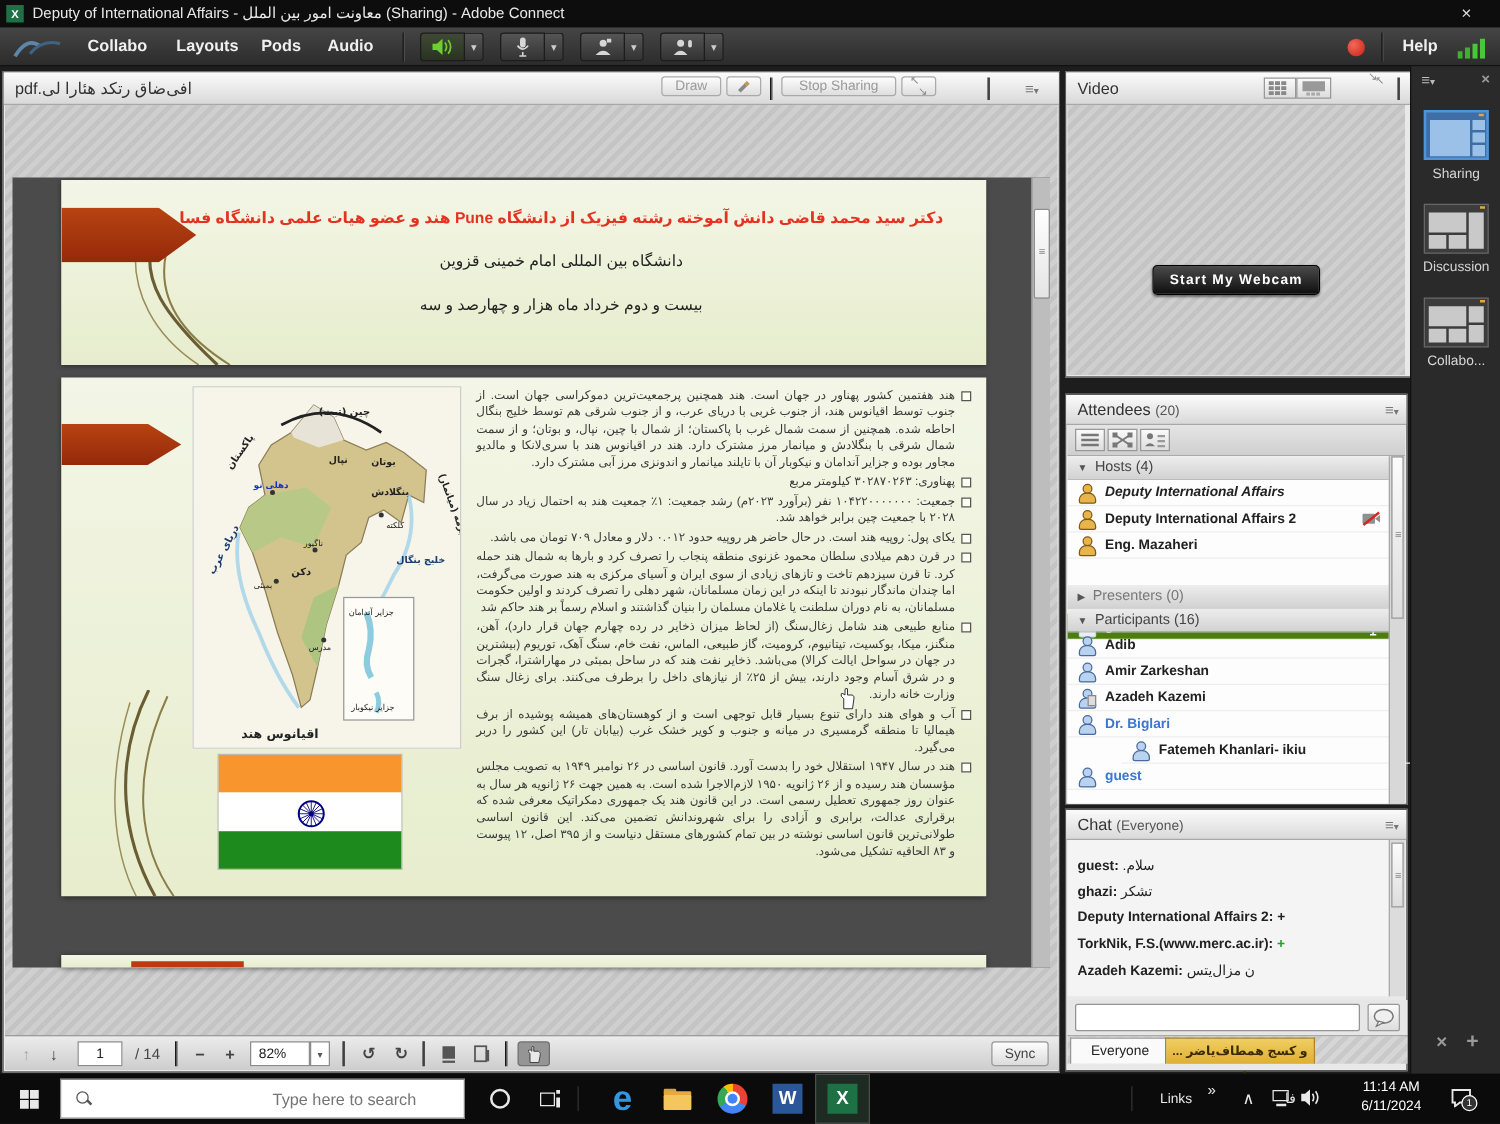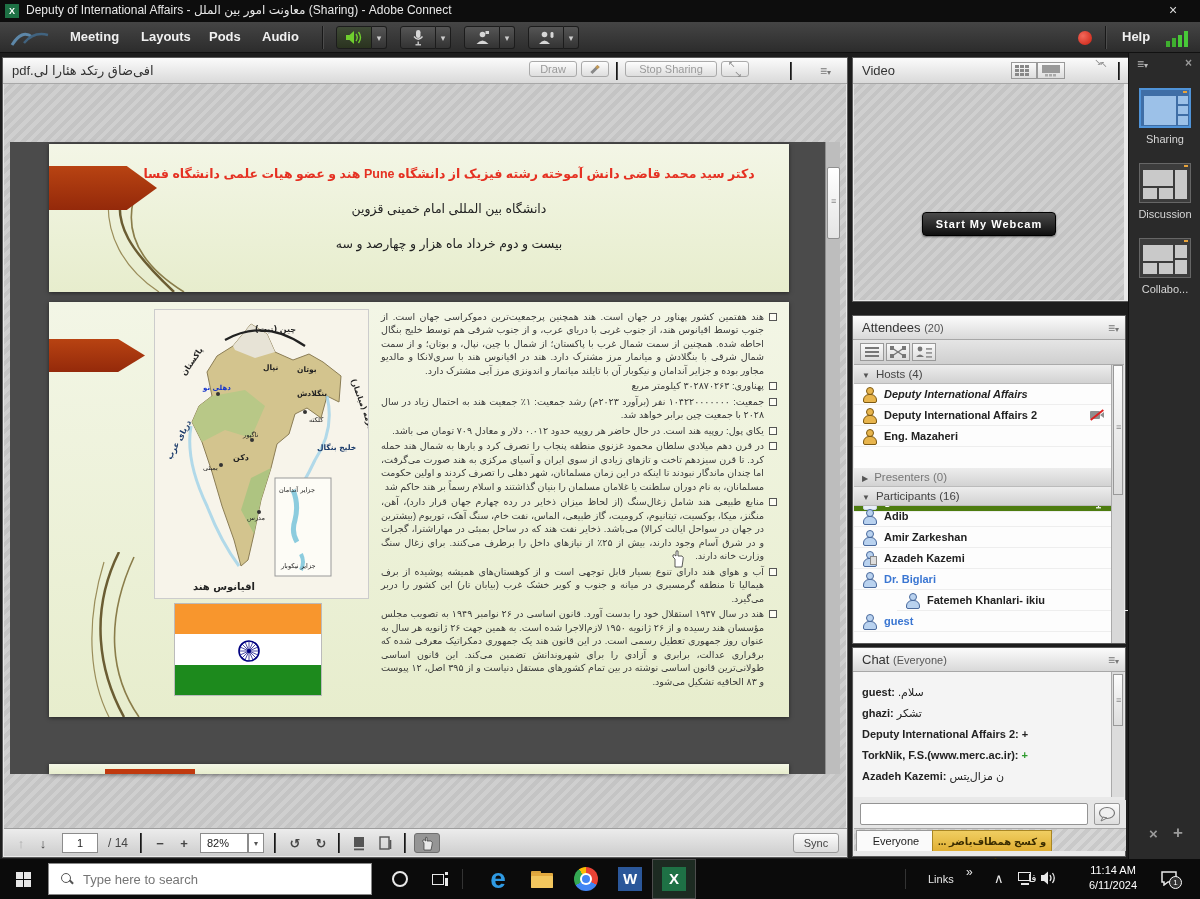--- a/index.html
+++ b/index.html
@@ -110,21 +110,21 @@
 
   
   #taskbar { left:0; top:859px; width:1200px; height:40px; background:#0b0b0b; }
   #start-btn { left:0; top:0; width:48px; height:40px; }
   .winlogo { position:absolute; left:16px; top:13px; width:15px; height:15px; }
   .winlogo i { position:absolute; width:7px; height:7px; background:#e8e8e8; }
   #search-box { left:48px; top:4px; width:324px; height:32px; background:#fff; border:1px solid #888; display:flex; align-items:center; }
   #search-box .mag { position:relative; width:12px; height:12px; margin:0 10px 0 12px; }
   #search-box .mag:before { content:""; position:absolute; left:0; top:0; width:8px; height:8px; border:1.6px solid #555; border-radius:50%; }
   #search-box .mag:after { content:""; position:absolute; left:8px; top:8px; width:5px; height:1.6px; background:#555; transform:rotate(45deg); }
-  #search-input { border:none; outline:none; font-size:13px; color:#a21caf; width:250px; font-family:"Liberation Sans",sans-serif; background:transparent; }
+  #search-input { border:none; outline:none; font-size:13px; color:#a21caf; width:250px; font-family:"Liberation Sans",sans-serif; background:transparent;text-align:right; }
   .tb-ico { top:0; width:40px; height:40px; display:flex; align-items:center; justify-content:center; }
   .tb-txt { color:#e8e8e8; font-size:11px; }
   #clock { left:1078px; top:4px; width:70px; text-align:center; color:#fff; font-size:11px; line-height:15px; }
   #notif-badge { position:absolute; right:-4px; bottom:-3px; width:13px; height:13px; background:#333; border:1px solid #fff; border-radius:50%; color:#fff; font-size:8px; text-align:center; line-height:11px; }
 
   .hdr-btn { position:absolute; top:3px; height:16px; background:linear-gradient(#fdfdfd,#dedede); border:1px solid #aaa; border-radius:3px; color:#9a9a9a; font-size:11px; display:flex; align-items:center; justify-content:center; }
   .pencil { width:10px; height:3px; background:#888; transform:rotate(-45deg); border-right:3px solid #c59a54; }
   .fsico { position:relative; width:12px; height:12px; }
   .fsico:before { content:"↖"; position:absolute; left:-1px; top:-4px; font-size:9px; color:#888; }
   .fsico:after { content:"↘"; position:absolute; right:-1px; bottom:-4px; font-size:9px; color:#888; }
@@ -138,21 +138,21 @@
   <div class="abs winbtn" style="left:1072px;"></div>
   <div class="abs winbtn" style="left:1118px;"></div>
   <div class="abs winbtn" style="left:1160px; font-size:14px;">×</div>
 </div>
 
 <div class="abs" id="menubar">
   <svg class="abs" style="left:8px;top:5px;" width="44" height="22">
     <path d="M4 18 Q14 2 24 10" stroke="#5d87a8" stroke-width="3" fill="none"></path>
     <path d="M16 16 Q26 4 40 8" stroke="#41637f" stroke-width="2.5" fill="none"></path>
   </svg>
-  <div class="abs menu-item" style="left:70px;">Meeting</div>
+  <div class="abs menu-item" style="left:70px;">Collabo</div>
   <div class="abs menu-item" style="left:141px;">Layouts</div>
   <div class="abs menu-item" style="left:209px;">Pods</div>
   <div class="abs menu-item" style="left:262px;">Audio</div>
   <div class="abs vdiv" style="left:322px;top:4px;height:23px;"></div>
 
   <div class="abs dev-btn" style="left:336px;width:36px;background:linear-gradient(#3f4a36,#2a331f);">
     <svg width="18" height="15">
       <path d="M1 5h3.5L9 1v13L4.5 10H1z" fill="#6fce2e"></path>
       <path d="M11 4q2.5 3.5 0 7" stroke="#6fce2e" stroke-width="1.4" fill="none"></path>
       <path d="M13.5 2q4 5.5 0 11" stroke="#6fce2e" stroke-width="1.4" fill="none"></path>

